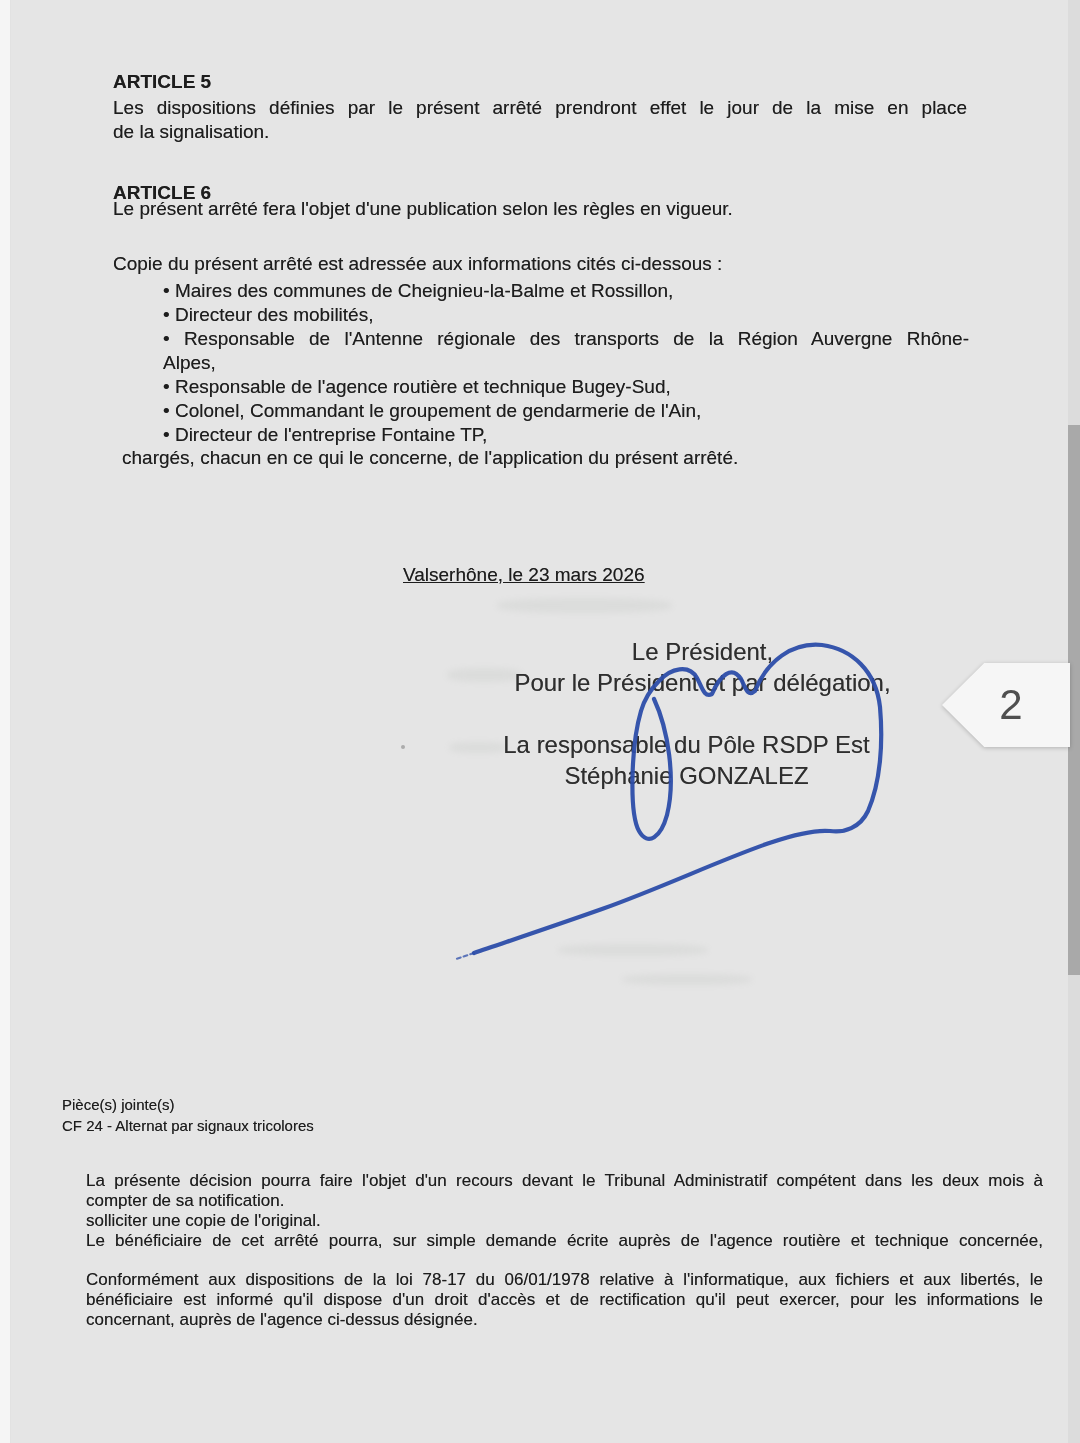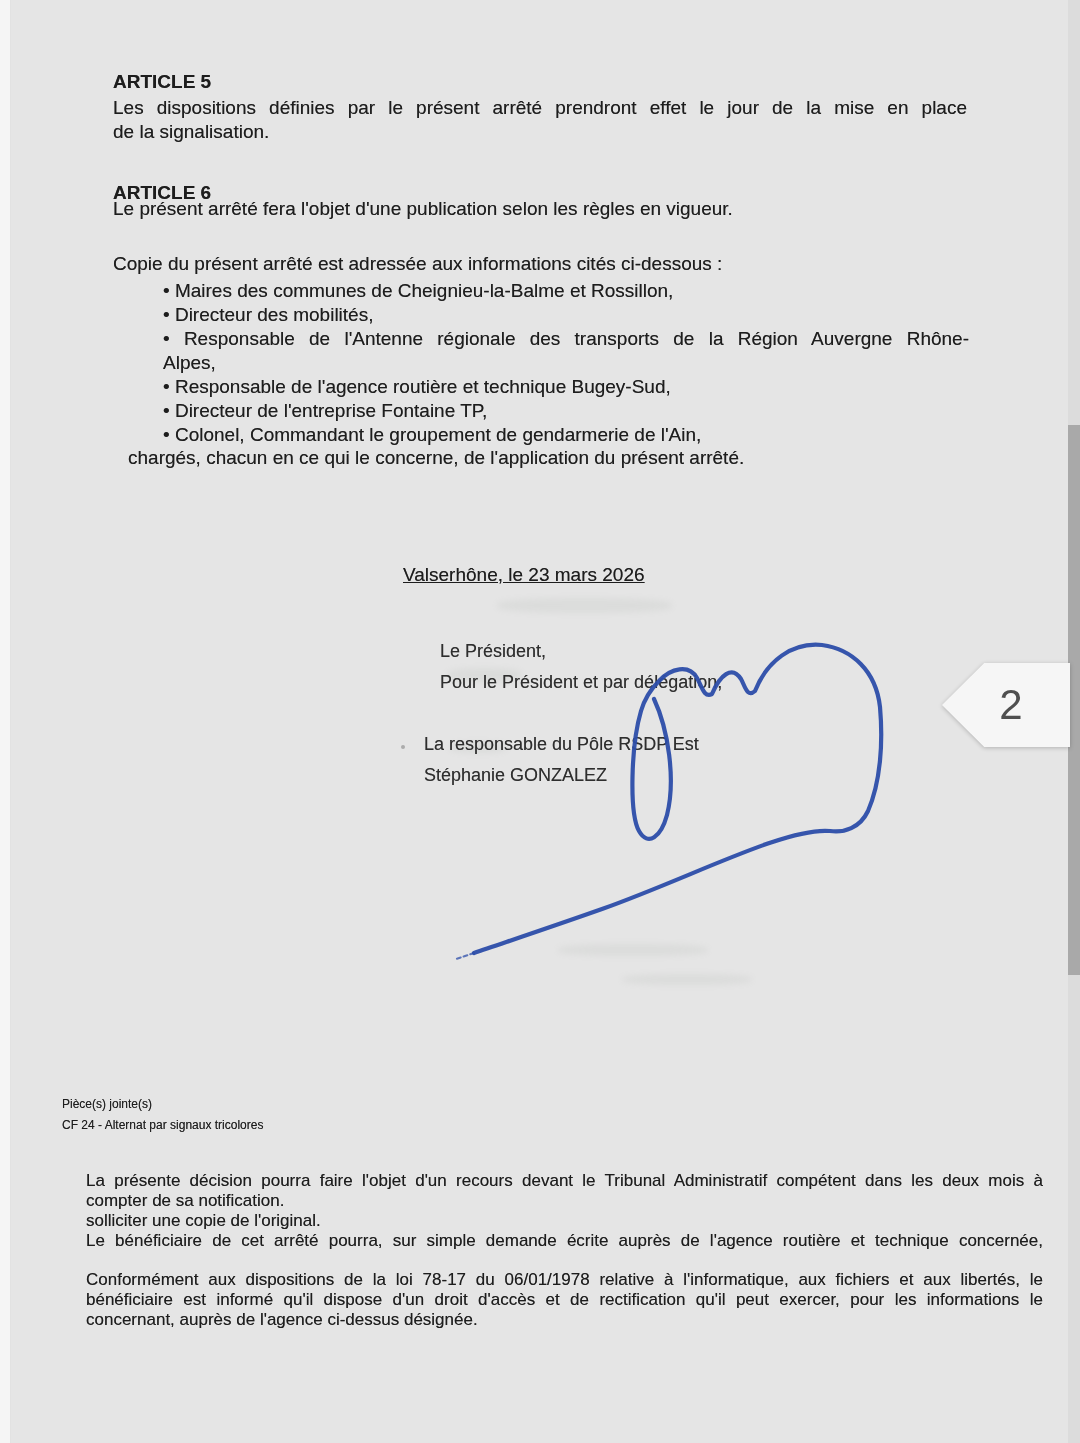--- a/index.html
+++ b/index.html
@@ -13,22 +13,22 @@
     overflow:hidden;
   }
   .abs{position:absolute;}
   
   .doc-text{font-size:19px;line-height:23.5px;text-shadow:0 0 .4px rgba(0,0,0,.5);}
   .heading{font-weight:700;font-size:19px;line-height:24px;text-shadow:0 0 .4px rgba(0,0,0,.6);}
   .jl{text-align:justify;text-align-last:justify;}
   .bullet{line-height:24px;}
   .charges,.copy-intro{white-space:nowrap;}
   .date-line{font-size:19px;white-space:nowrap;text-shadow:0 0 .4px rgba(0,0,0,.5);text-decoration:underline;}
-  .sig-block{width:525px;text-align:left;font-size:18px;line-height:31px;color:#2e2e2e;text-shadow:0 0 .4px rgba(0,0,0,.4);}
-  .small-text{font-size:12px;line-height:21px;text-shadow:0 0 .3px rgba(0,0,0,.5);}
+  .sig-block{width:525px;text-align:center;font-size:24px;line-height:31px;color:#2e2e2e;text-shadow:0 0 .4px rgba(0,0,0,.4);}
+  .small-text{font-size:15px;line-height:21px;text-shadow:0 0 .3px rgba(0,0,0,.5);}
   .legal-wrap{width:957px;font-size:17px;line-height:20px;text-shadow:0 0 .3px rgba(0,0,0,.5);}
   .legal-wrap .para{margin:0;}
   .legal-wrap .para:nth-child(3){margin-top:19px;}
   
   .left-strip{left:0;top:0;bottom:0;width:10px;background:#f5f5f5;border-right:1px solid #e2e2e2;}
   
   .scroll-track{right:0;top:0;bottom:0;width:12px;background:#dcdcdc;}
   .scroll-thumb{right:0;top:425px;width:12px;height:550px;background:#a9a9a9;}
   
   .tab-wrap{left:942px;top:663px;width:128px;height:84px;filter:drop-shadow(0 1px 2px rgba(0,0,0,.22));}
@@ -75,27 +75,27 @@
         <div class="line">• Directeur des mobilités,</div>
       </div>
       <div class="bullet">
         <div class="line jl">• Responsable de l'Antenne régionale des transports de la Région Auvergne Rhône-</div>
         <div class="line">Alpes,</div>
       </div>
       <div class="bullet">
         <div class="line">• Responsable de l'agence routière et technique Bugey-Sud,</div>
       </div>
       <div class="bullet">
+        <div class="line">• Colonel, Commandant le groupement de gendarmerie de l'Ain,</div>
+      </div>
+      <div class="bullet">
         <div class="line">• Directeur de l'entreprise Fontaine TP,</div>
       </div>
-      <div class="bullet">
-        <div class="line">• Colonel, Commandant le groupement de gendarmerie de l'Ain,</div>
-      </div>
     </div>
-  <div class="abs doc-text charges" style="left:128px;top:446px;">chargés, chacun en ce qui le concerne, de l'application du présent arrêté.</div>
+  <div class="abs doc-text charges" style="left:122px;top:446px;">chargés, chacun en ce qui le concerne, de l'application du présent arrêté.</div>
 
   <div class="abs date-line" style="left:403px;top:564px;">Valserhône, le 23 mars 2026</div>
 
   <div class="abs ghost" style="left:497px;top:598px;width:175px;height:15px;"></div>
   <div class="abs ghost" style="left:447px;top:668px;width:75px;height:14px;"></div>
   <div class="abs ghost" style="left:449px;top:742px;width:58px;height:11px;"></div>
   <div class="abs ghost" style="left:558px;top:944px;width:150px;height:12px;"></div>
   <div class="abs ghost" style="left:622px;top:974px;width:130px;height:11px;"></div>
   <div class="abs ghost-dot" style="left:401px;top:745px;"></div>
 

